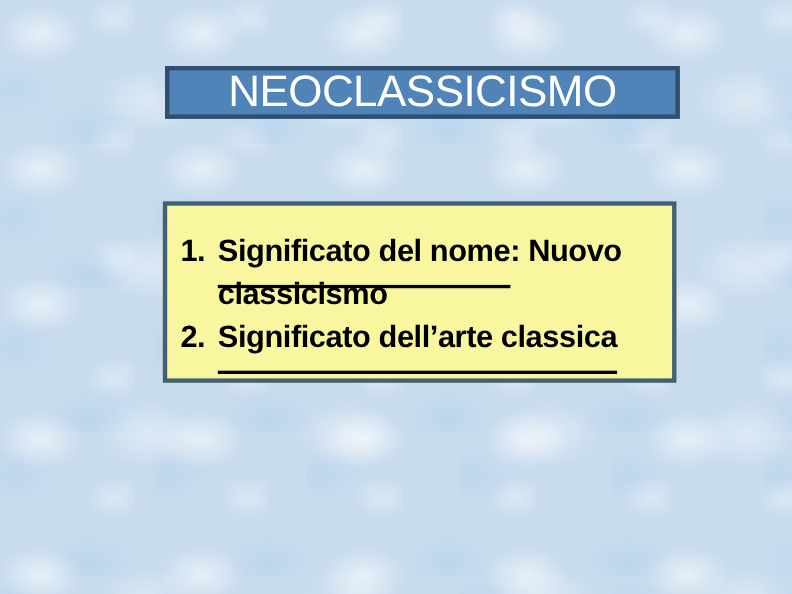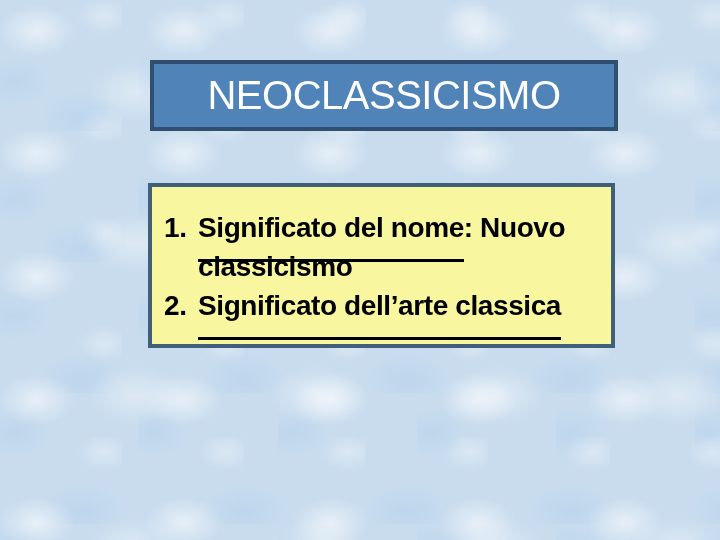--- a/index.html
+++ b/index.html
@@ -24,21 +24,21 @@
       radial-gradient(ellipse 70px 45px at 50% 90%, rgba(176,206,236,0.45) 0%, rgba(176,206,236,0) 60%),
       radial-gradient(ellipse 50px 35px at 85% 15%, rgba(255,255,255,0.35) 0%, rgba(255,255,255,0) 55%),
       radial-gradient(ellipse 65px 45px at 10% 70%, rgba(176,206,236,0.40) 0%, rgba(176,206,236,0) 55%);
     background-size: 147px 123px, 181px 152px, 163px 131px, 122px 109px, 139px 117px;
   }
   .title-box {
     position: absolute;
     left: 150px;
     top: 60px;
     width: 468px;
-    height: 71px;
+    height: 48px;
     box-sizing: border-box;
     background: var(--title-fill, #5083b8);
     border: 4px solid var(--title-border, #304f6e);
     display: flex;
     align-items: center;
     justify-content: center;
   }
   .title-text {
     color: var(--title-text, #ffffff);
     font-size: 40px;

